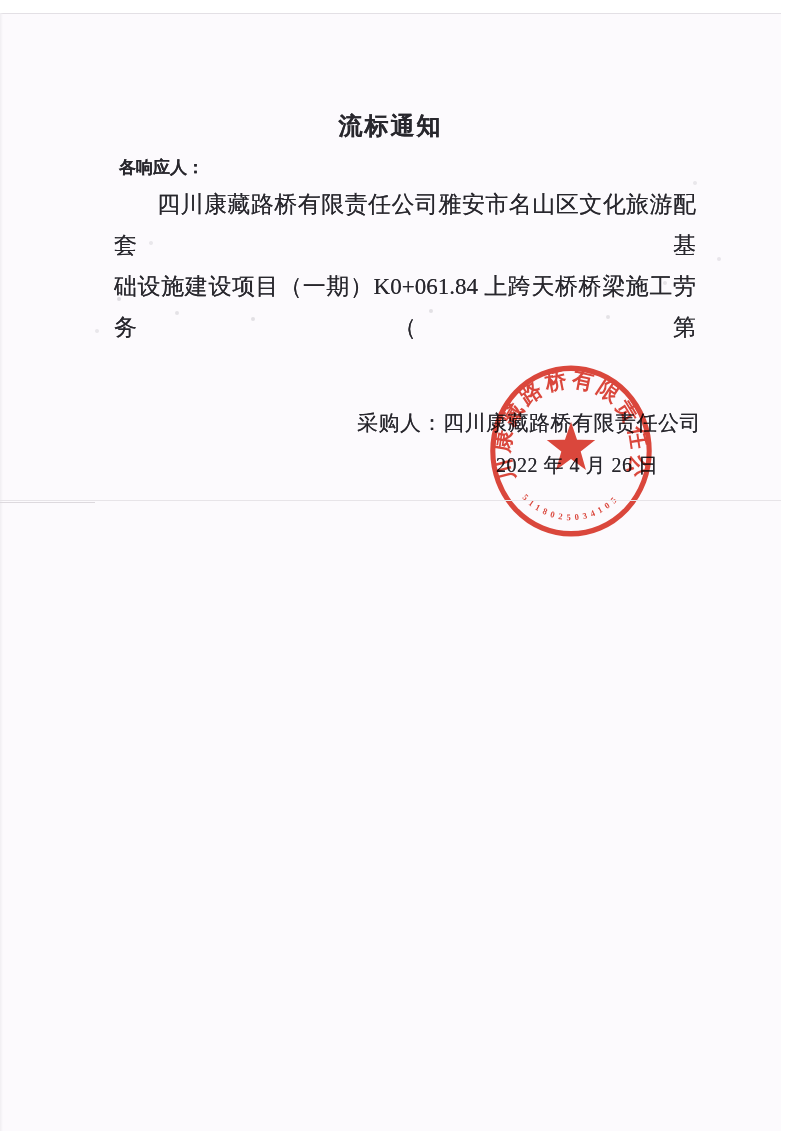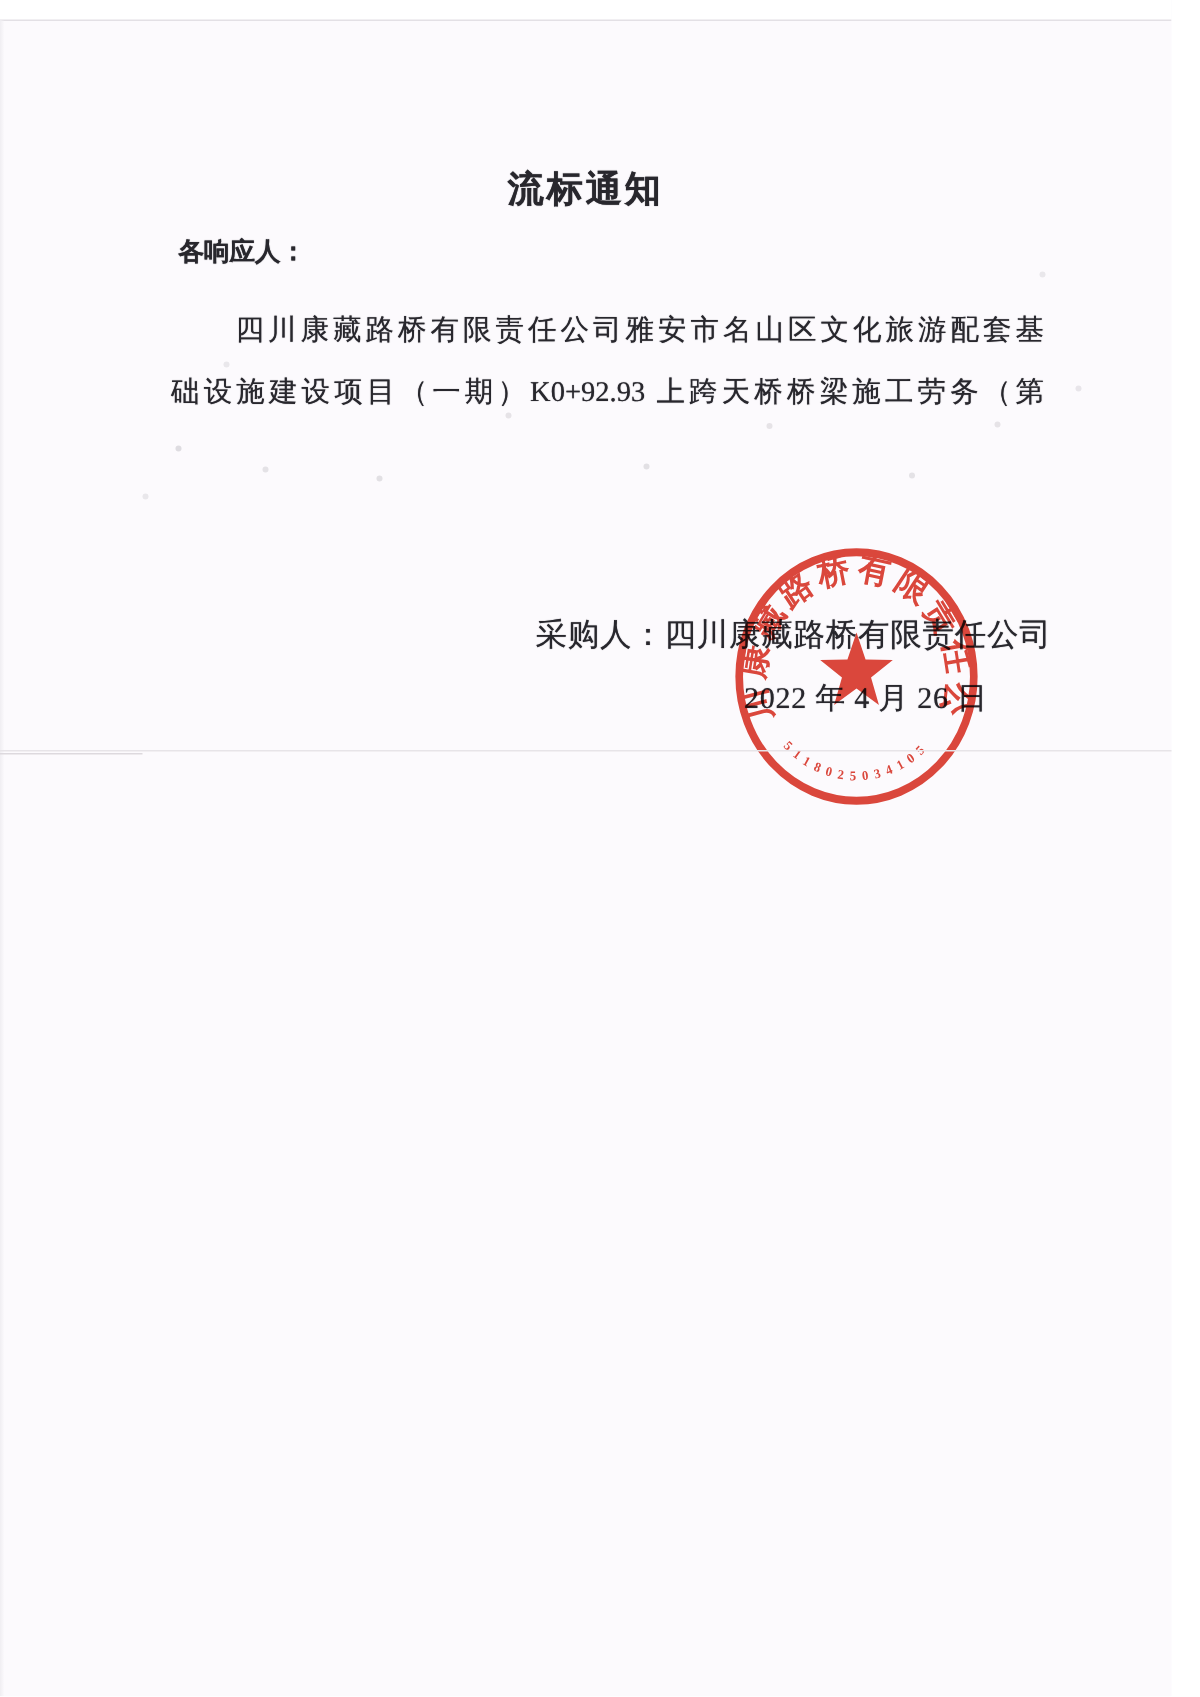--- a/index.html
+++ b/index.html
@@ -27,22 +27,22 @@
     text-align: center; font-size: 24px; font-weight: bold;
     letter-spacing: 2px;
     text-shadow: 0 0 0.6px rgba(35,35,42,.85);
   }
   .salutation {
     position: absolute; top: 156px; left: 119px;
     font-size: 17px; font-weight: bold;
     text-shadow: 0 0 0.6px rgba(35,35,42,.85);
   }
   .body-text {
-    position: absolute; top: 200px; left: 114px; width: 582px;
-    font-size: 19px; line-height: 41px;
+    position: absolute; top: 184px; left: 114px; width: 582px;
+    font-size: 23px; line-height: 41px;
     text-shadow: 0 0 0.6px rgba(35,35,42,.8);
   }
   .body-line { text-align: justify; text-align-last: justify; }
   .body-line.indent { text-indent: 43px; }
   .purchaser {
     position: absolute; top: 409px; left: 357px;
     font-size: 21px; letter-spacing: 0.5px;
     text-shadow: 0 0 0.6px rgba(35,35,42,.8);
   }
   .date-line {
@@ -92,21 +92,21 @@
 
   <div class="top-edge"></div>
   <div class="left-edge"></div>
 
   <div class="title">流标通知</div>
 
   <div class="salutation">各响应人：</div>
 
   <div class="body-text">
     <div class="body-line indent">四川康藏路桥有限责任公司雅安市名山区文化旅游配套基</div>
-    <div class="body-line">础设施建设项目（一期）K0+92.93 上跨天桥桥梁施工劳务（第</div>
+    <div class="body-line">础设施建设项目（一期）K0+061.84 上跨天桥桥梁施工劳务（第</div>
   </div>
 
   <div class="purchaser">
     <span>采购人：</span><span>四川康藏路桥有限责任公司</span>
   </div>
 
   <div class="date-line">2022 年 4 月 26 日</div>
 
   <svg class="stamp" viewBox="0 0 200 200" preserveAspectRatio="none">
     <defs>

